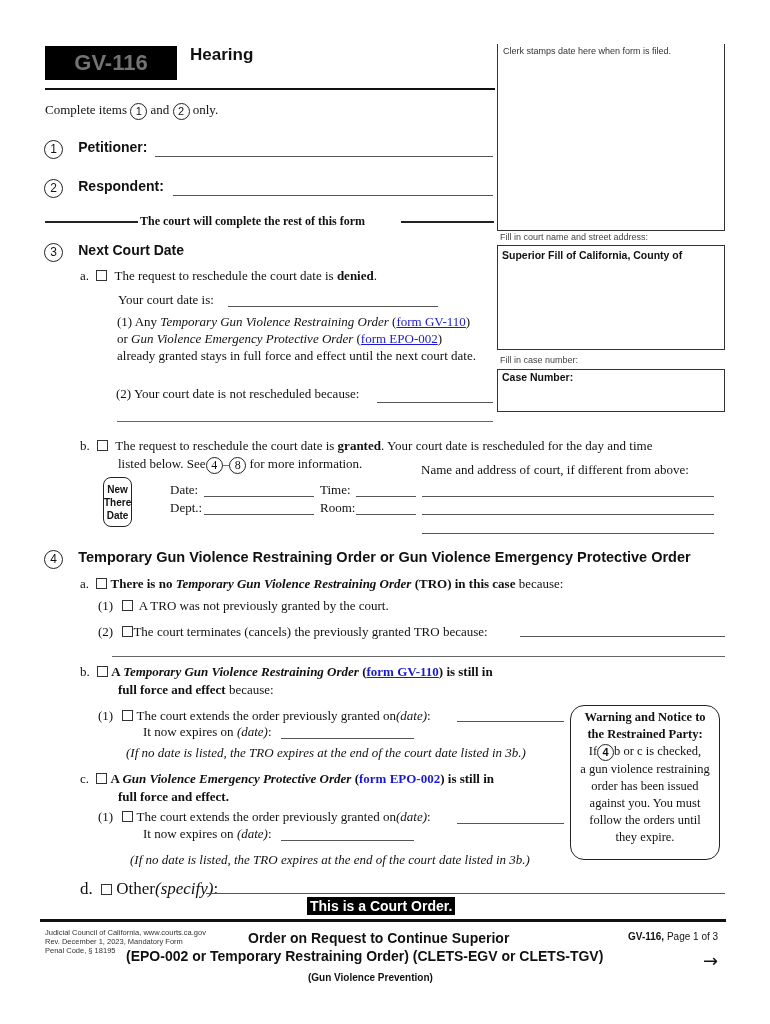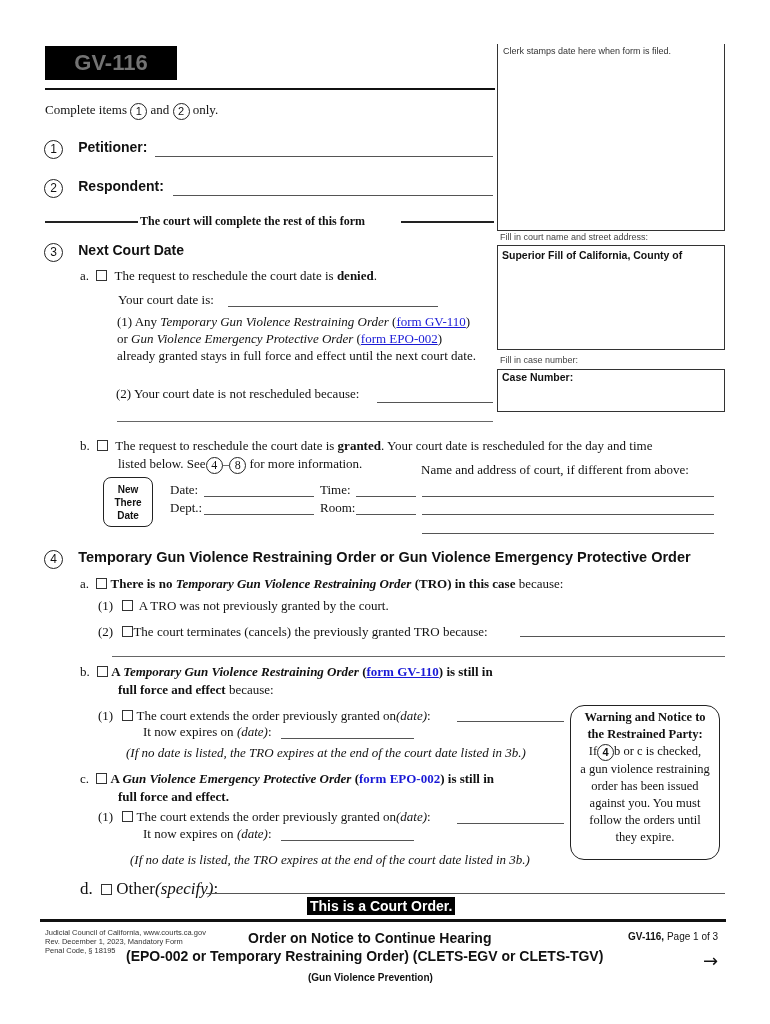--- a/index.html
+++ b/index.html
@@ -33,37 +33,38 @@
     .court-box-text { left: 502px; top: 249px; font-family: "Liberation Sans", sans-serif; font-weight: bold; font-size: 10.5px; }
     .case-label { left: 500px; top: 355px; font-family: "Liberation Sans", sans-serif; font-size: 9px; color: #444; }
     .case-box { left: 497px; top: 369px; width: 228px; height: 43px; border: 1.5px solid #333; }
     .case-box-text { left: 502px; top: 371px; font-family: "Liberation Sans", sans-serif; font-weight: bold; font-size: 10.5px; }
 
     .sec-label { font-family: "Liberation Sans", sans-serif; font-weight: bold; font-size: 14px; }
 
     .warn-box { left: 570px; top: 705px; width: 150px; height: 155px; border: 1.5px solid #222; border-radius: 14px;
       text-align: center; font-family: "Liberation Serif", serif; font-size: 12.5px; line-height: 17px; padding-top: 3px; }
 
-    .newcourt { left: 103px; top: 477px; width: 50px; height: 50px; border: 1.5px solid #222; border-radius: 8px;
+    .newcourt { left: 103px; top: 477px; width: 29px; height: 50px; border: 1.5px solid #222; border-radius: 8px;
       font-family: "Liberation Sans", sans-serif; font-weight: bold; font-size: 10px; line-height: 13px; text-align: center; padding-top: 5px; }
 
     .court-order { left: 307px; top: 897px; background: #000; color: #fff; font-family: "Liberation Sans", sans-serif; font-weight: bold; font-size: 14px; padding: 1px 3px; }
     .footer-rule { left: 40px; top: 919px; width: 686px; height: 3px; background: #111; }
     .footer-left { left: 45px; top: 928px; font-family: "Liberation Sans", sans-serif; font-size: 7.5px; line-height: 9px; color: #333; }
     .footer-title1 { left: 248px; top: 930px; font-family: "Liberation Sans", sans-serif; font-weight: bold; font-size: 14px; }
     .footer-title2 { left: 126px; top: 948px; font-family: "Liberation Sans", sans-serif; font-weight: bold; font-size: 14px; }
     .footer-title3 { left: 308px; top: 972px; font-family: "Liberation Sans", sans-serif; font-weight: bold; font-size: 10px; }
     .footer-page { left: 628px; top: 931px; font-family: "Liberation Sans", sans-serif; font-size: 10px; }
     .footer-arrow { left: 703px; top: 950px; font-size: 18px; font-family: "DejaVu Sans", sans-serif; cursor: pointer; }
   </style>
 </head>
 <body>
 
 <div class="abs form-id">GV-116</div>
 <div class="abs form-title">
+  <div>Hearing</div>
 </div>
 <div class="abs header-rule"></div>
 
 <div class="abs" style="left:45px; top:102px; font-size:13px;">
   <span>Complete items</span>
   <span class="circ">1</span>
   <span>and</span>
   <span class="circ">2</span>
   <span>only.</span>
 </div>
@@ -224,19 +225,19 @@
   <div>they expire.</div>
 </div>
 
 <div class="abs court-order">This is a Court Order.</div>
 <div class="abs footer-rule"></div>
 <div class="abs footer-left">
   <div>Judicial Council of California, www.courts.ca.gov</div>
   <div>Rev. December 1, 2023, Mandatory Form</div>
   <div>Penal Code, § 18195</div>
 </div>
-<div class="abs footer-title1">Order on Notice to Continue Hearing</div>
+<div class="abs footer-title1">Order on Request to Continue Superior</div>
 <div class="abs footer-title2">(EPO-002 or Temporary Restraining Order) (CLETS-EGV or CLETS-TGV)</div>
 <div class="abs footer-title3">(Gun Violence Prevention)</div>
 <div class="abs footer-page">
   <span class="bold">GV-116,</span><span> Page 1 of 3</span>
 </div>
 <div class="abs footer-arrow">→</div>
 
 </body></html>

